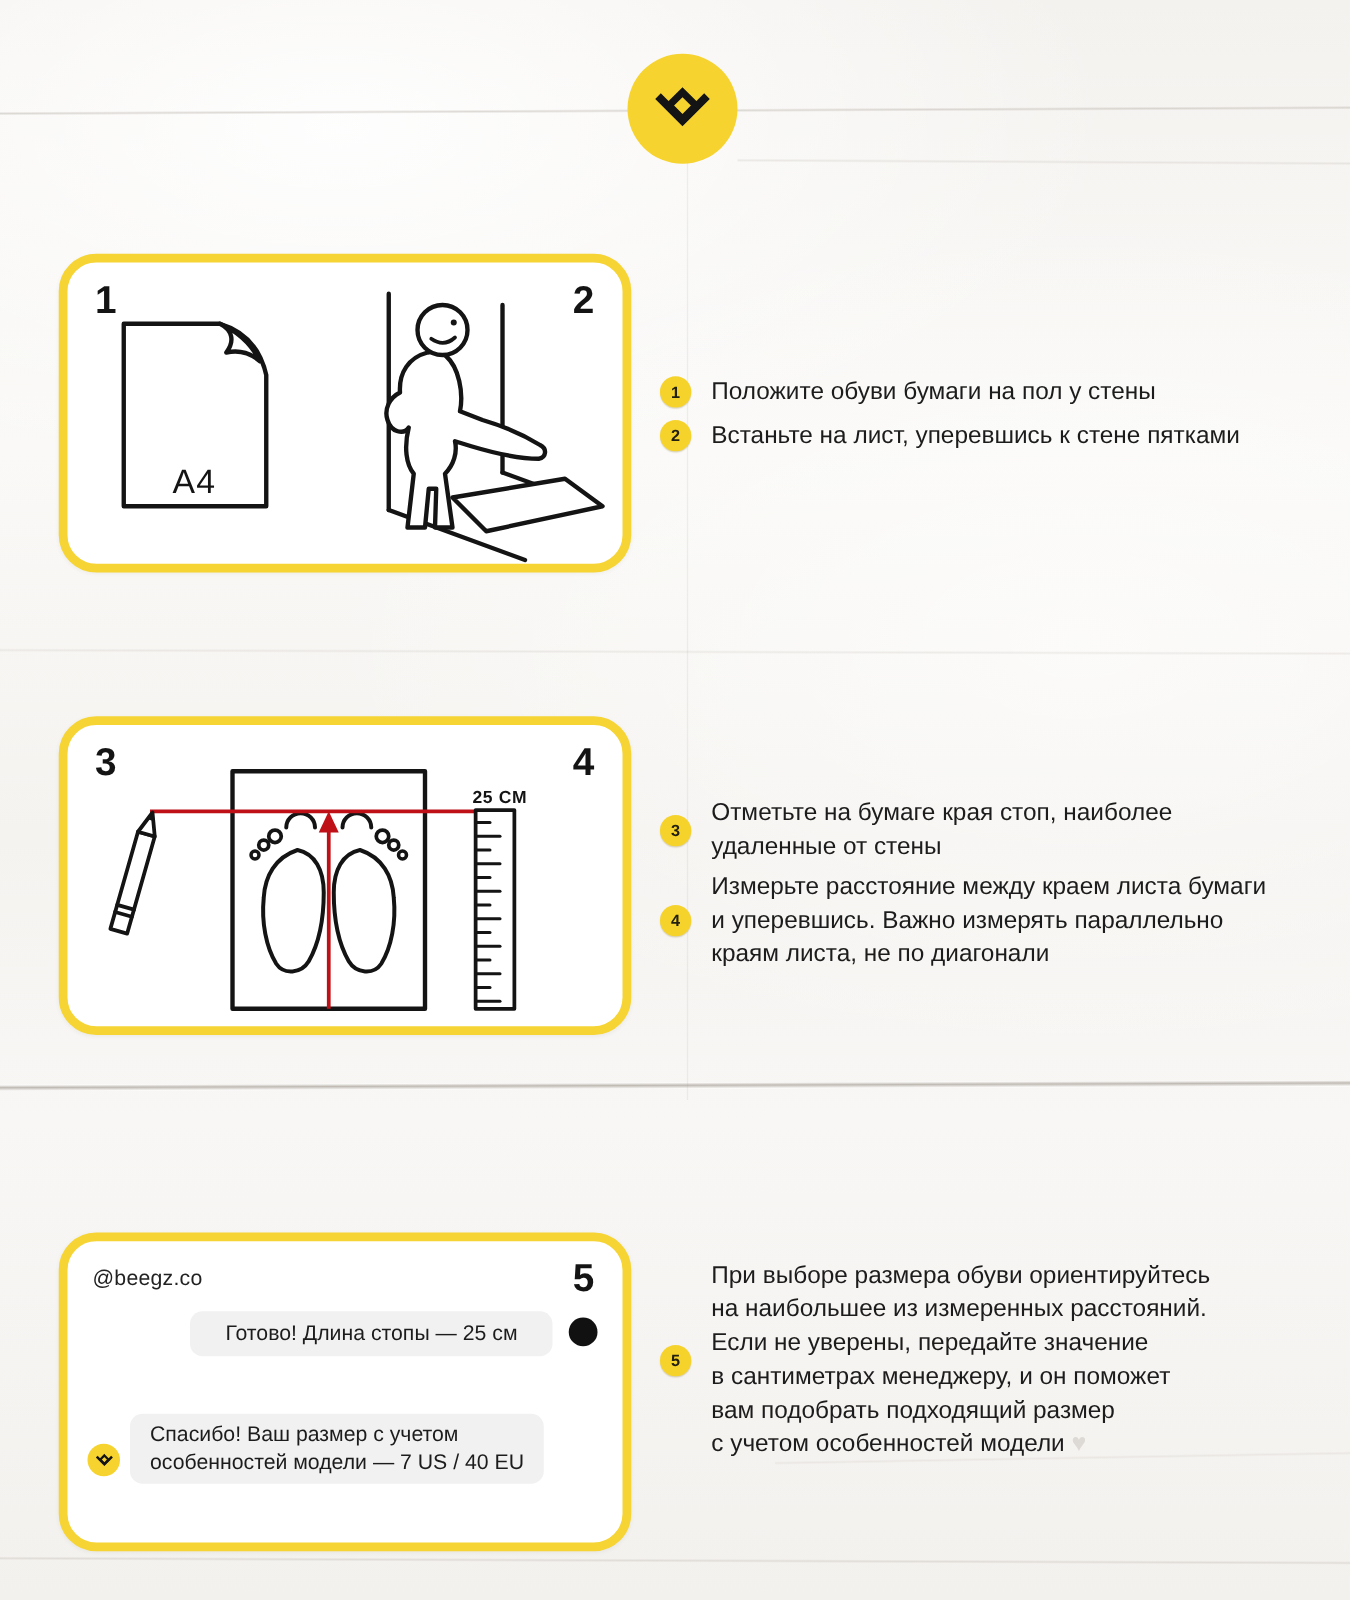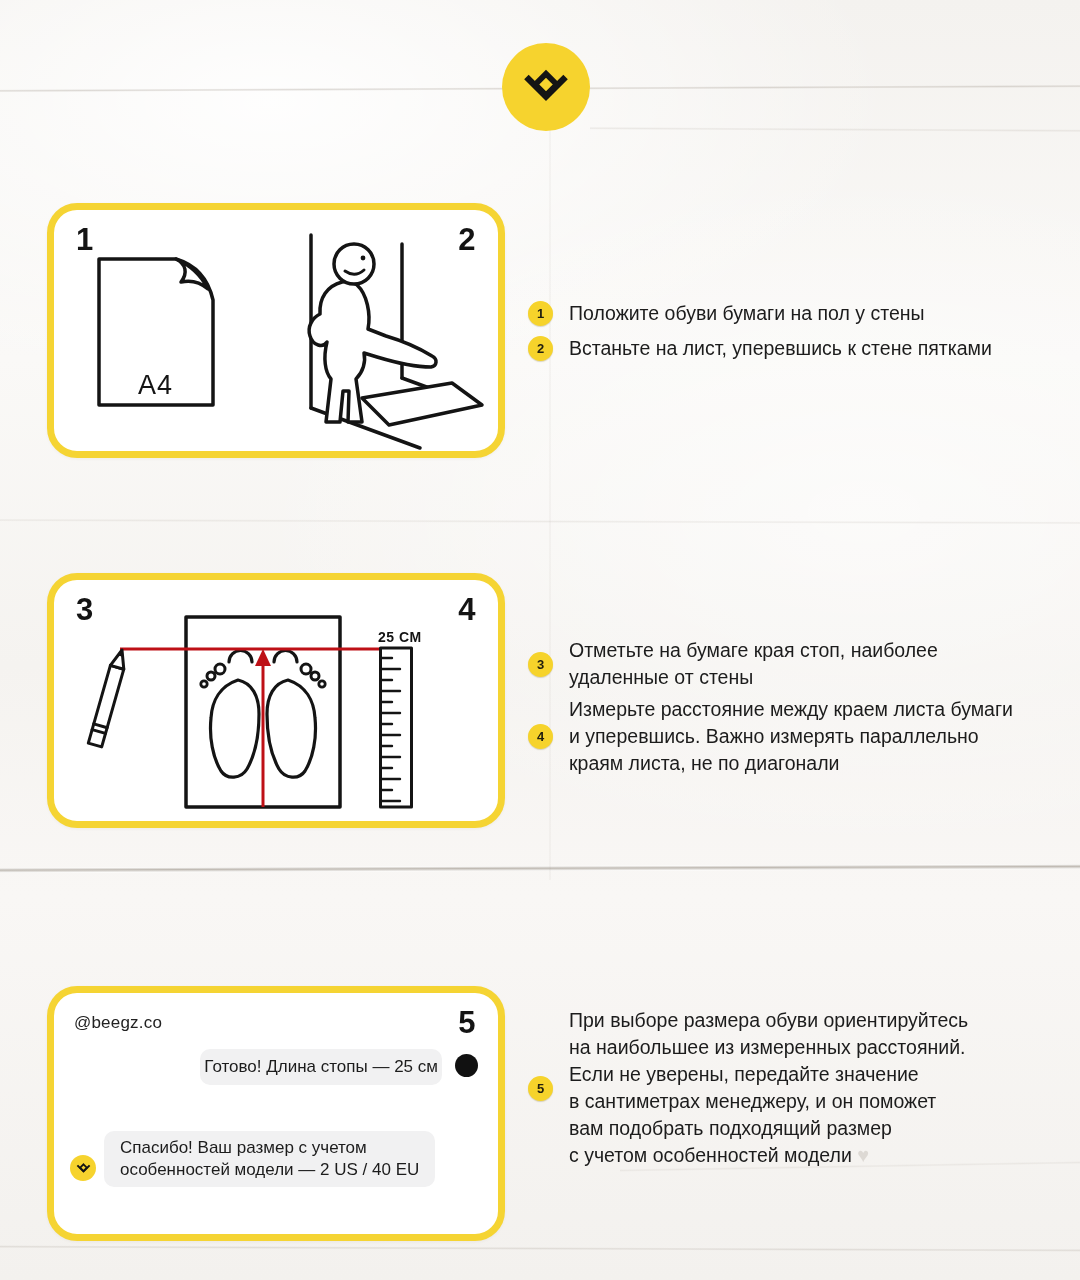--- a/index.html
+++ b/index.html
@@ -39,21 +39,21 @@
     background:#F6D32B; color:#22200f; font-size:13px; font-weight:bold;
     display:flex; align-items:center; justify-content:center;
     box-shadow:0 1px 1px rgba(120,100,20,.25);
   }
   .step-text{ font-size:19.5px; line-height:27px; white-space:pre-line; color:#1c1c1c; width:500px; }
   .heart{ color:#ddd9d4; font-size:20px; }
 
   
   .chat-handle{ position:absolute; left:20px; top:20px; font-size:17px; color:#222; letter-spacing:.2px; }
   .bubble{ position:absolute; background:#F1F1F2; border-radius:10px; font-size:17px; color:#1c1c1c; white-space:pre-line; }
-  .bubble.out{ right:56px; top:56px; padding:8px 4px; line-height:20px; }
+  .bubble.out{ right:56px; top:56px; padding:8px 28px; line-height:20px; }
   .bubble.in{ left:50px; top:138px; padding:6px 16px; line-height:22px; }
   .avatar{ position:absolute; border-radius:50%; }
   .avatar.user{ right:20px; top:61px; width:23px; height:23px; background:#111111; }
   .avatar.brand{ left:16px; top:162px; width:26px; height:26px; background:#F6D32E; display:flex; align-items:center; justify-content:center; }
 
   svg .ln{ stroke:#141414; fill:none; stroke-linecap:round; stroke-linejoin:round; }
   svg .fillw{ fill:#ffffff; }
   svg .red{ stroke:#BE1016; fill:none; }
   svg .redfill{ fill:#BE1016; stroke:none; }
   svg text{ font-family:"Liberation Sans", sans-serif; fill:#141414; }
@@ -166,21 +166,21 @@
   </div>
 
   <div class="card" style="top:953px;margin-top:33px;">
     <div class="chat-handle">@beegz.co</div>
     <div class="card-num right">5</div>
 
     <div class="bubble out">Готово! Длина стопы — 25 см</div>
     <div class="avatar user"></div>
 
     <div class="bubble in">Спасибо! Ваш размер с учетом
-особенностей модели — 2 US / 40 EU</div>
+особенностей модели — 7 US / 40 EU</div>
     <div class="avatar brand">
       <svg width="15" height="13" viewBox="0 0 76 62">
         <path d="M7,15 L38,46 L69,15" stroke="#141414" stroke-width="10" fill="none"></path>
         <path d="M38,10 L55,27 L38,44 L21,27 Z" stroke="#141414" stroke-width="9" fill="none"></path>
       </svg>
     </div>
   </div>
 
   <div class="step" style="top:300px;">
     <div class="badge">1</div>

